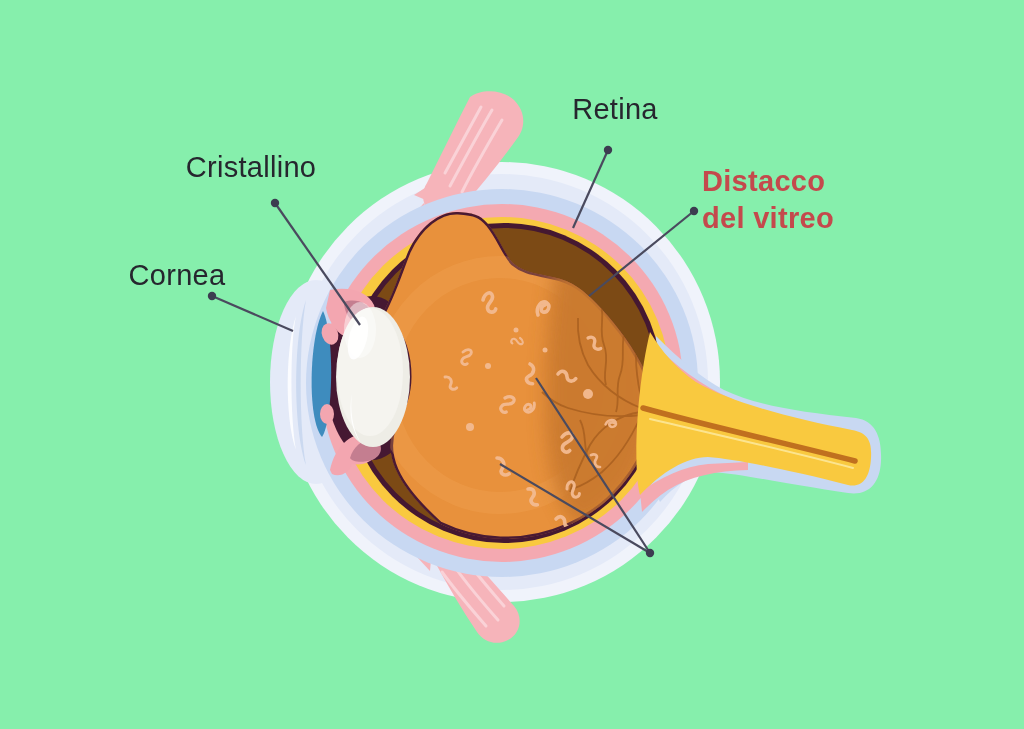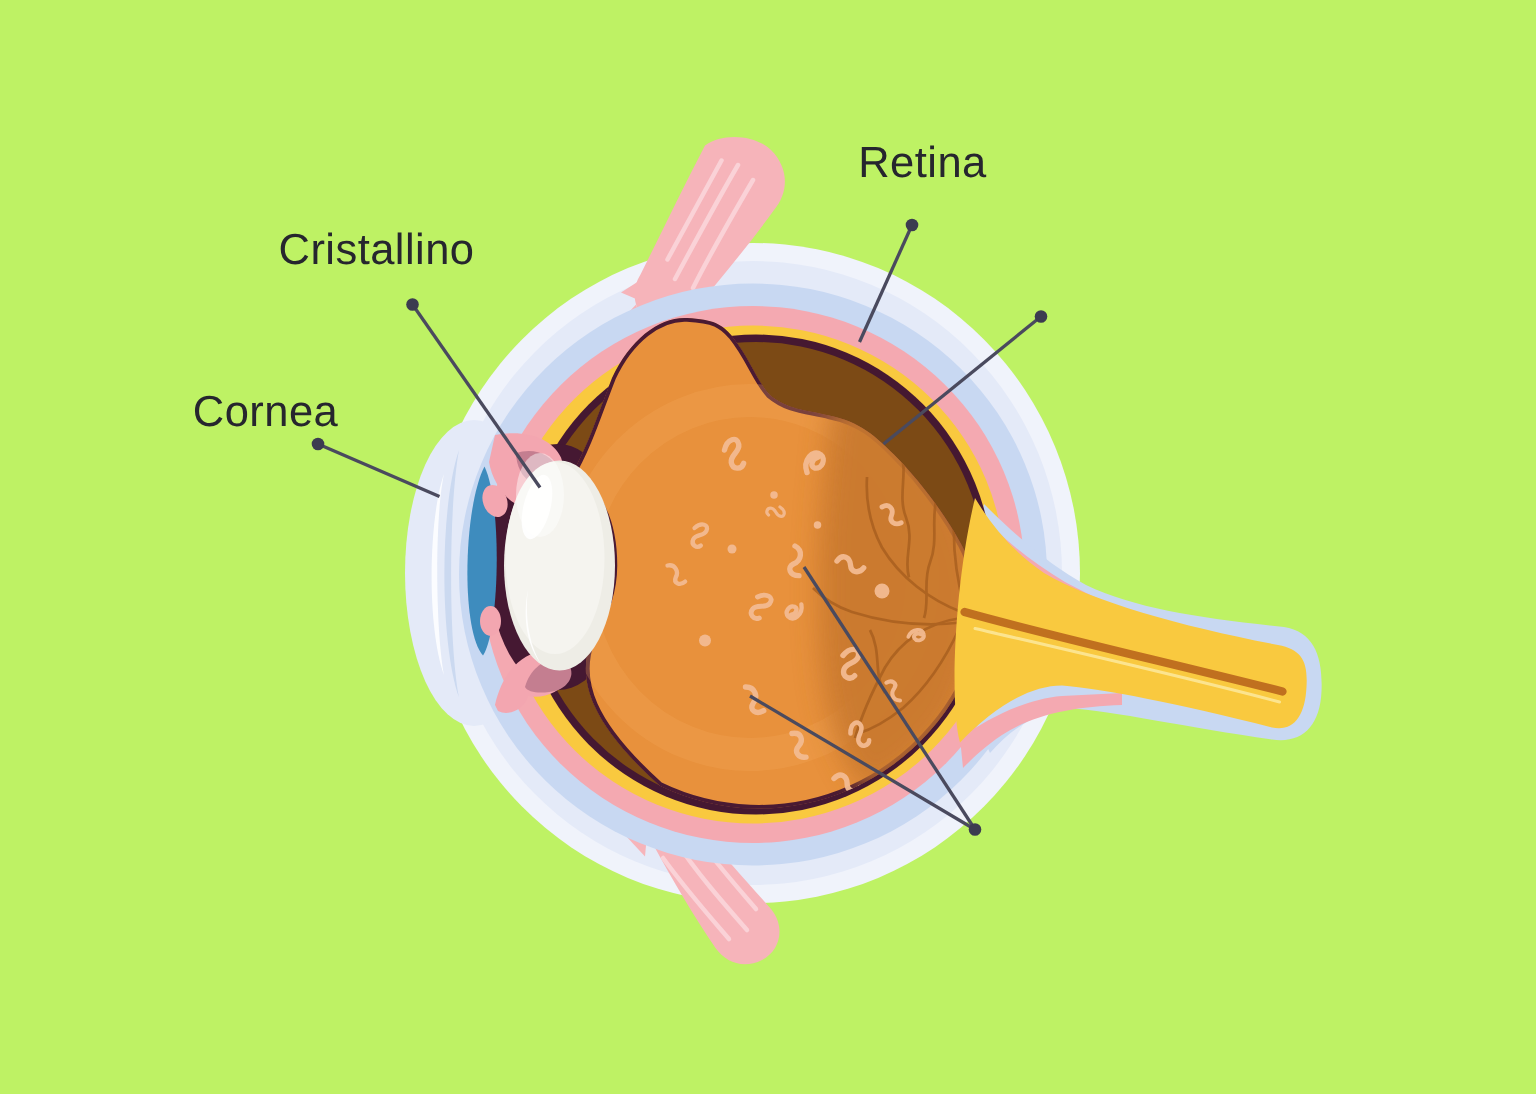--- a/index.html
+++ b/index.html
@@ -1,19 +1,19 @@
 <!DOCTYPE html>
 <html><head>
 <meta charset="utf-8">
 <style>
   html,body{margin:0;padding:0;background:#ffffff;}
   .canvas{
     position:relative;
     width:1024px;height:729px;
-    background:#bef264;
+    background:#86efac;
     overflow:hidden;
     font-family:"Liberation Sans", sans-serif;
   }
   .canvas svg{position:absolute;left:0;top:0;}
   .label{
     position:absolute;
     color:#26262e;
     font-size:29px;
     font-weight:500;
     letter-spacing:.3px;
@@ -188,14 +188,18 @@
     <circle cx="694" cy="211" r="4.2"></circle>
     <circle cx="275" cy="203" r="4.2"></circle>
     <circle cx="212" cy="296" r="4.2"></circle>
     <circle cx="650" cy="553" r="4.2"></circle>
   </g>
 </svg>
 
   <div class="label center" style="left:560px;top:93px;width:110px;">Retina</div>
   <div class="label center" style="left:170px;top:151px;width:162px;">Cristallino</div>
   <div class="label center" style="left:120px;top:259px;width:114px;">Cornea</div>
+  <div style="position:absolute;left:702px;top:163px;">
+    <div class="label red" style="position:static;">Distacco</div>
+    <div class="label red" style="position:static;">del vitreo</div>
+  </div>
 
 </div>
 
 </body></html>

